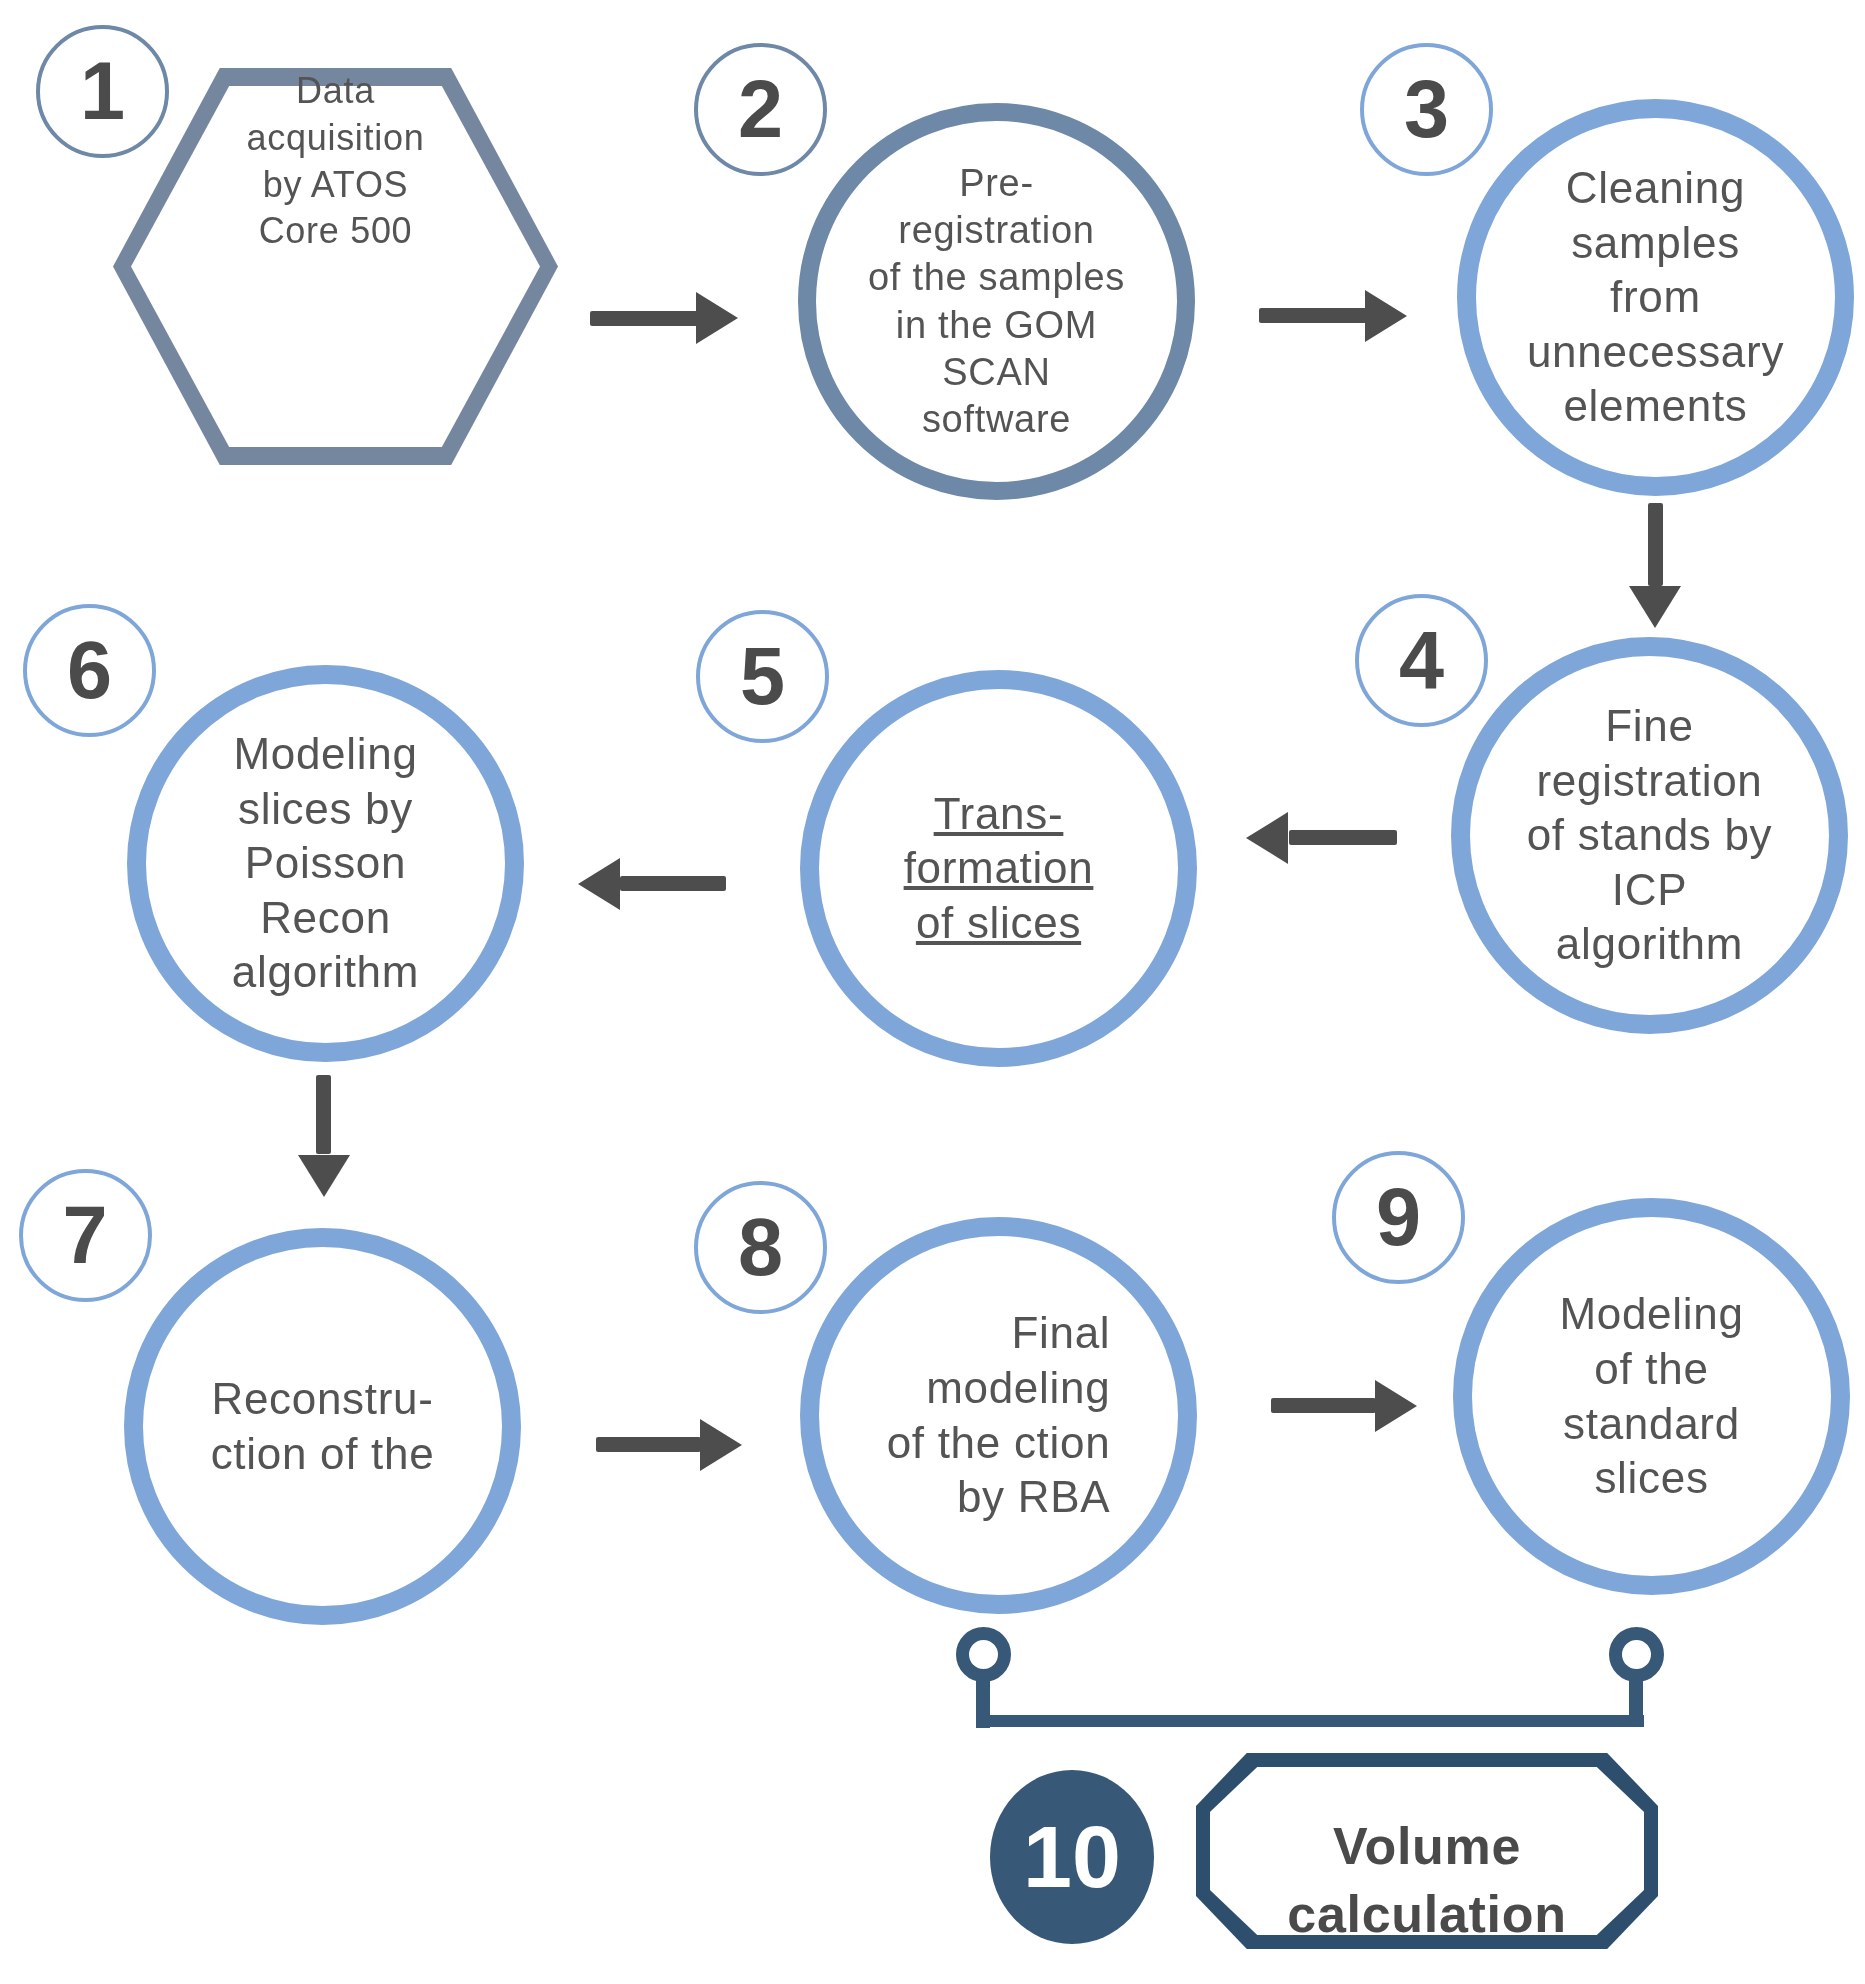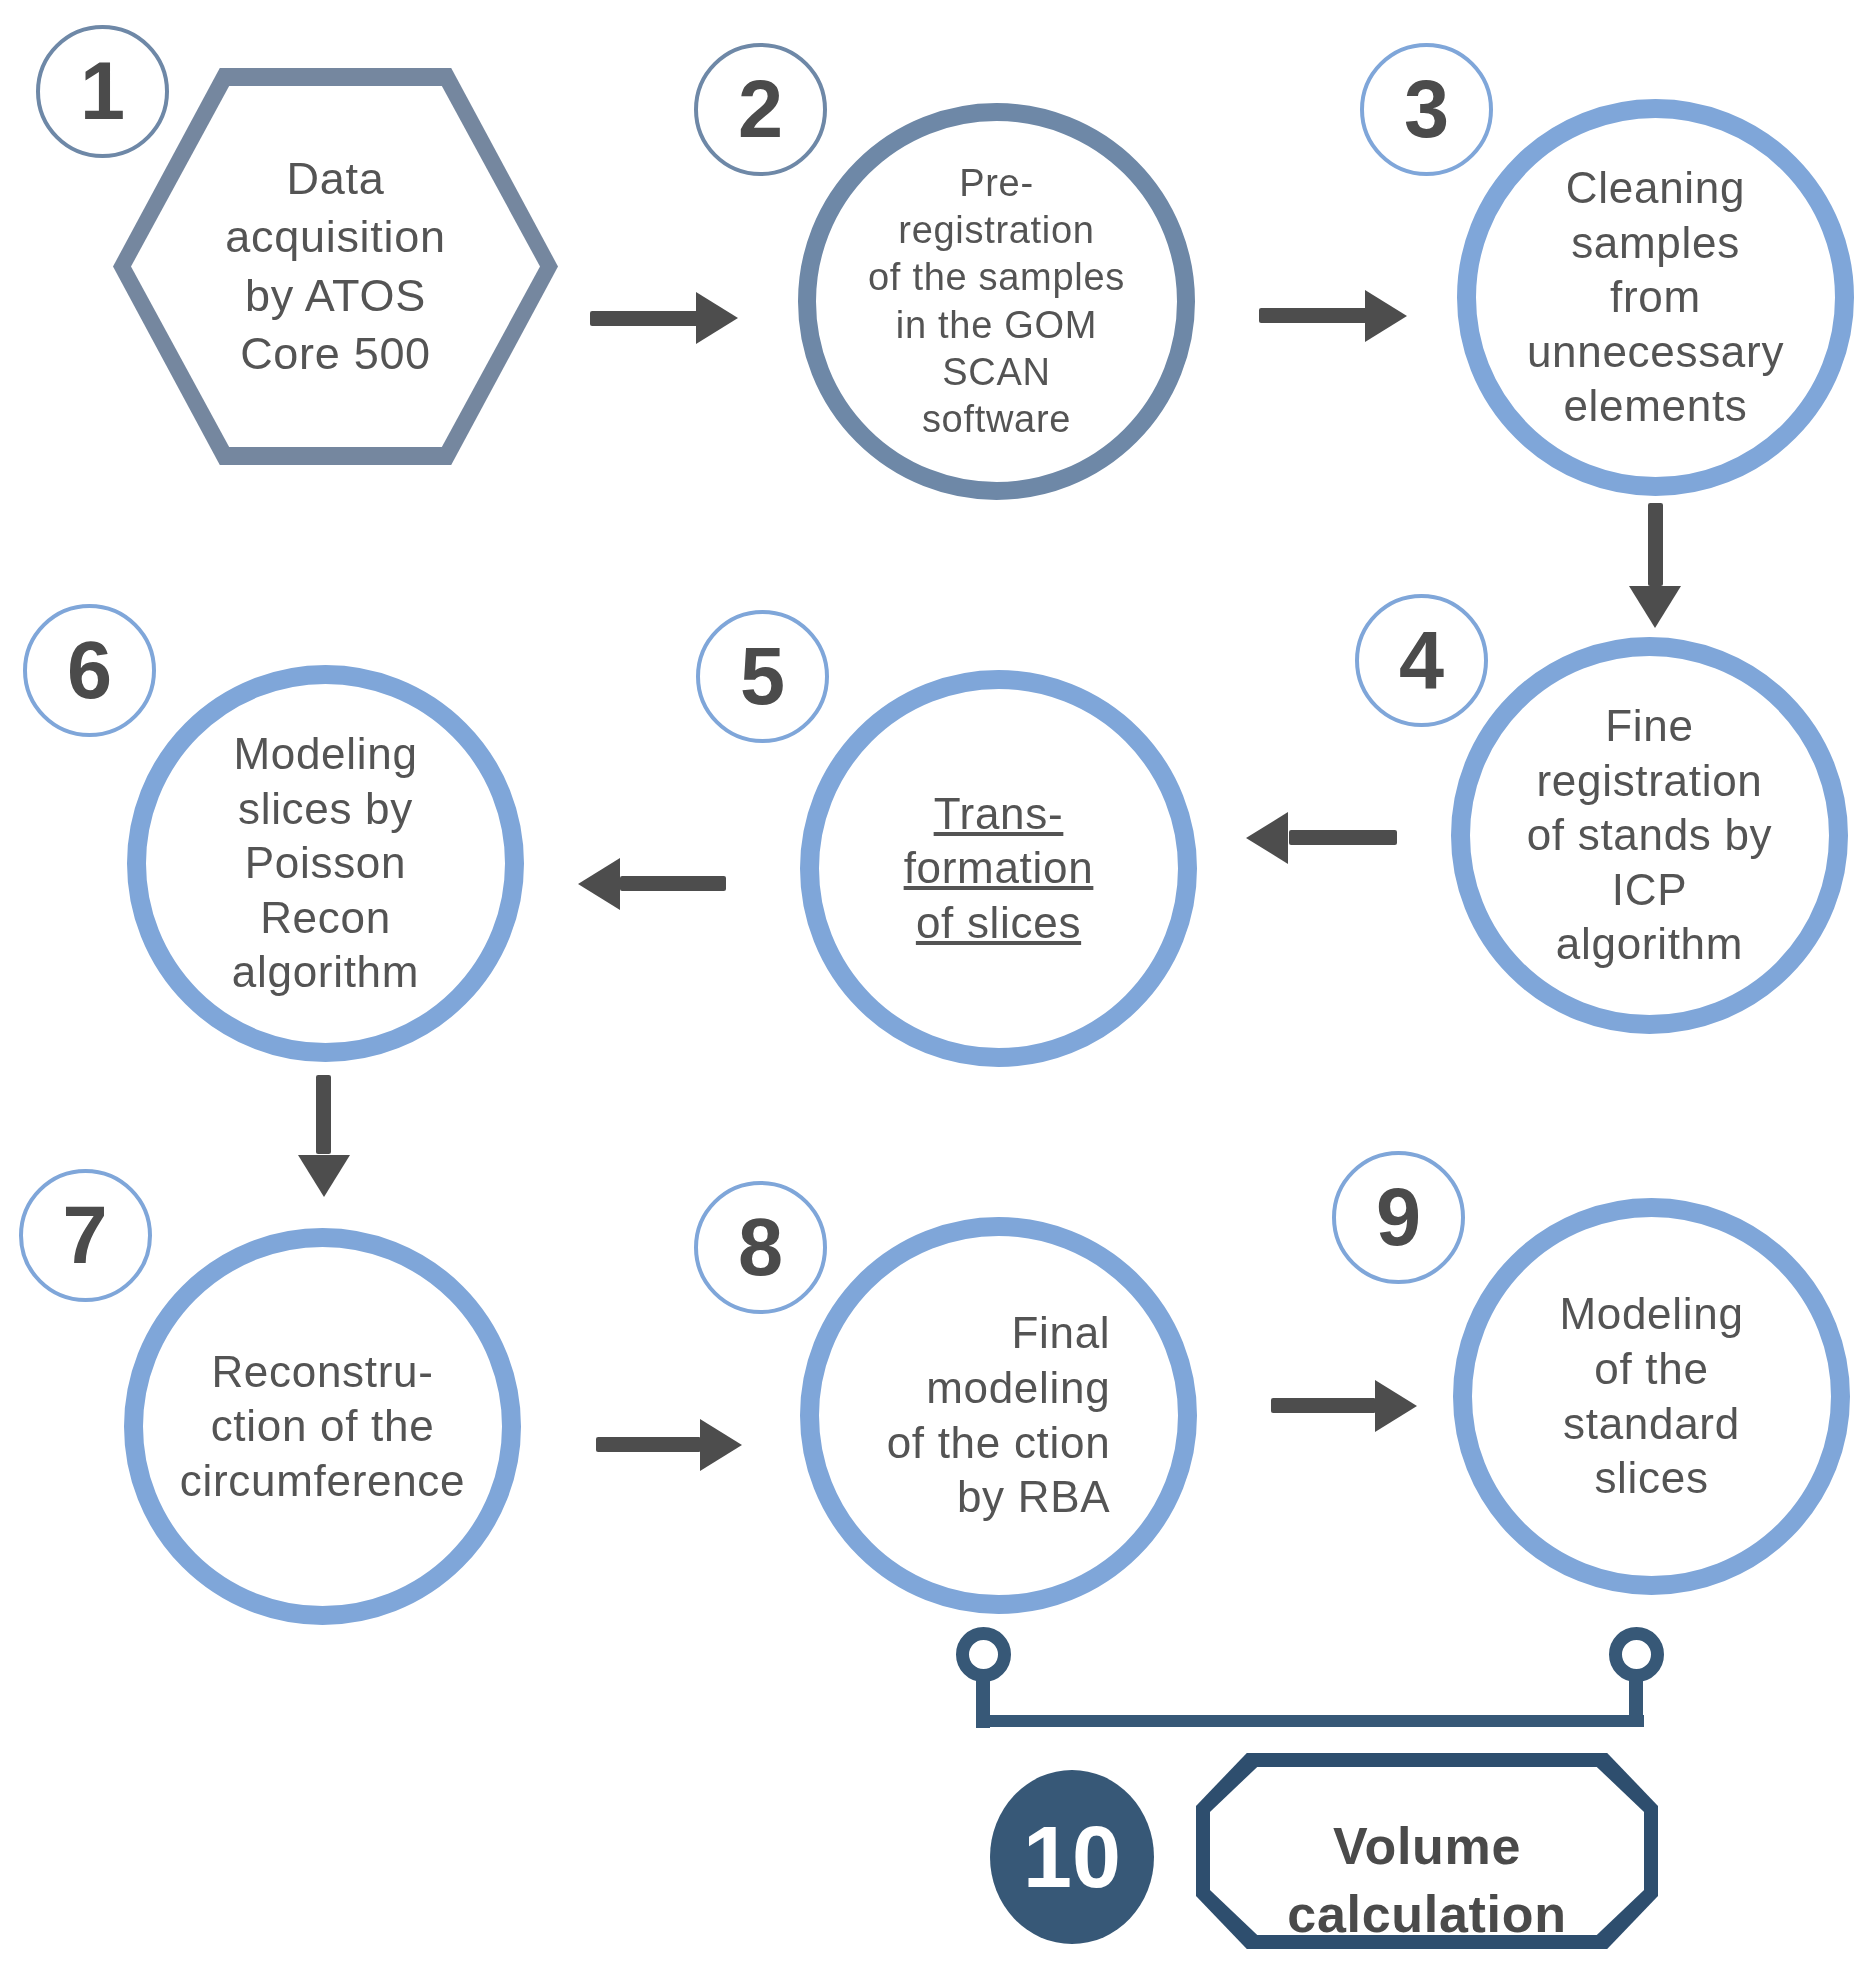--- a/index.html
+++ b/index.html
@@ -34,22 +34,22 @@
     font-size:44px;line-height:1.24;letter-spacing:0.7px;color:var(--c-text);
   }
   .circle.slate{border-color:var(--c-slate);border-width:18px;font-size:38px;}
   .node-text span{display:block;}
   
   .hexwrap{position:absolute;left:113px;top:68px;width:445px;height:397px;}
   .hex-outer{position:absolute;inset:0;background:var(--c-hex);
     clip-path:polygon(24% 0,76% 0,100% 50%,76% 100%,24% 100%,0 50%);}
   .hex-inner{position:absolute;inset:18px;background:#fff;
     clip-path:polygon(24% 0,76% 0,100% 50%,76% 100%,24% 100%,0 50%);}
-  .hexwrap .node-text{position:absolute;inset:0;display:flex;align-items:center;
-    justify-content:center;text-align:center;font-size:45px;line-height:1.3;letter-spacing:0.7px;}
+  .hexwrap .node-text{position:absolute;inset:0;display:flex;
+    justify-content:center;text-align:center;font-size:36px;line-height:1.3;letter-spacing:0.7px;}
   
   .octwrap{position:absolute;left:1196px;top:1753px;width:462px;height:196px;}
   .oct-outer{position:absolute;inset:0;background:var(--c-navy-dark);
     clip-path:polygon(11% 0,89% 0,100% 27%,100% 73%,89% 100%,11% 100%,0 73%,0 27%);}
   .oct-inner{position:absolute;inset:13.7px;background:#fff;
     clip-path:polygon(11% 0,89% 0,100% 27%,100% 73%,89% 100%,11% 100%,0 73%,0 27%);}
   .octwrap .node-text{position:absolute;inset:0;display:flex;align-items:flex-end;
     justify-content:center;text-align:center;font-weight:700;font-size:52px;
     line-height:1.32;color:#4A4A4A;letter-spacing:0.7px;}
   
@@ -184,21 +184,20 @@
 <div class="head-down" style="left:298px;top:1155px;"></div>
 
 <div class="badge" style="left:18.5px;top:1169px;">
     <span>7</span>
   </div>
 
 <div class="circle" style="left:124px;top:1228px;text-align:center;">
   <div class="node-text">
     <span>Reconstru-</span>
     <span>ction of the</span>
-    <span>circumference</span>
   </div>
 </div>
 
 <div class="shaft-h" style="left:596px;top:1437px;width:105px;"></div>
 <div class="head-right" style="left:700px;top:1419px;"></div>
 
 <div class="badge" style="left:694px;top:1181px;">
     <span>8</span>
   </div>
 

